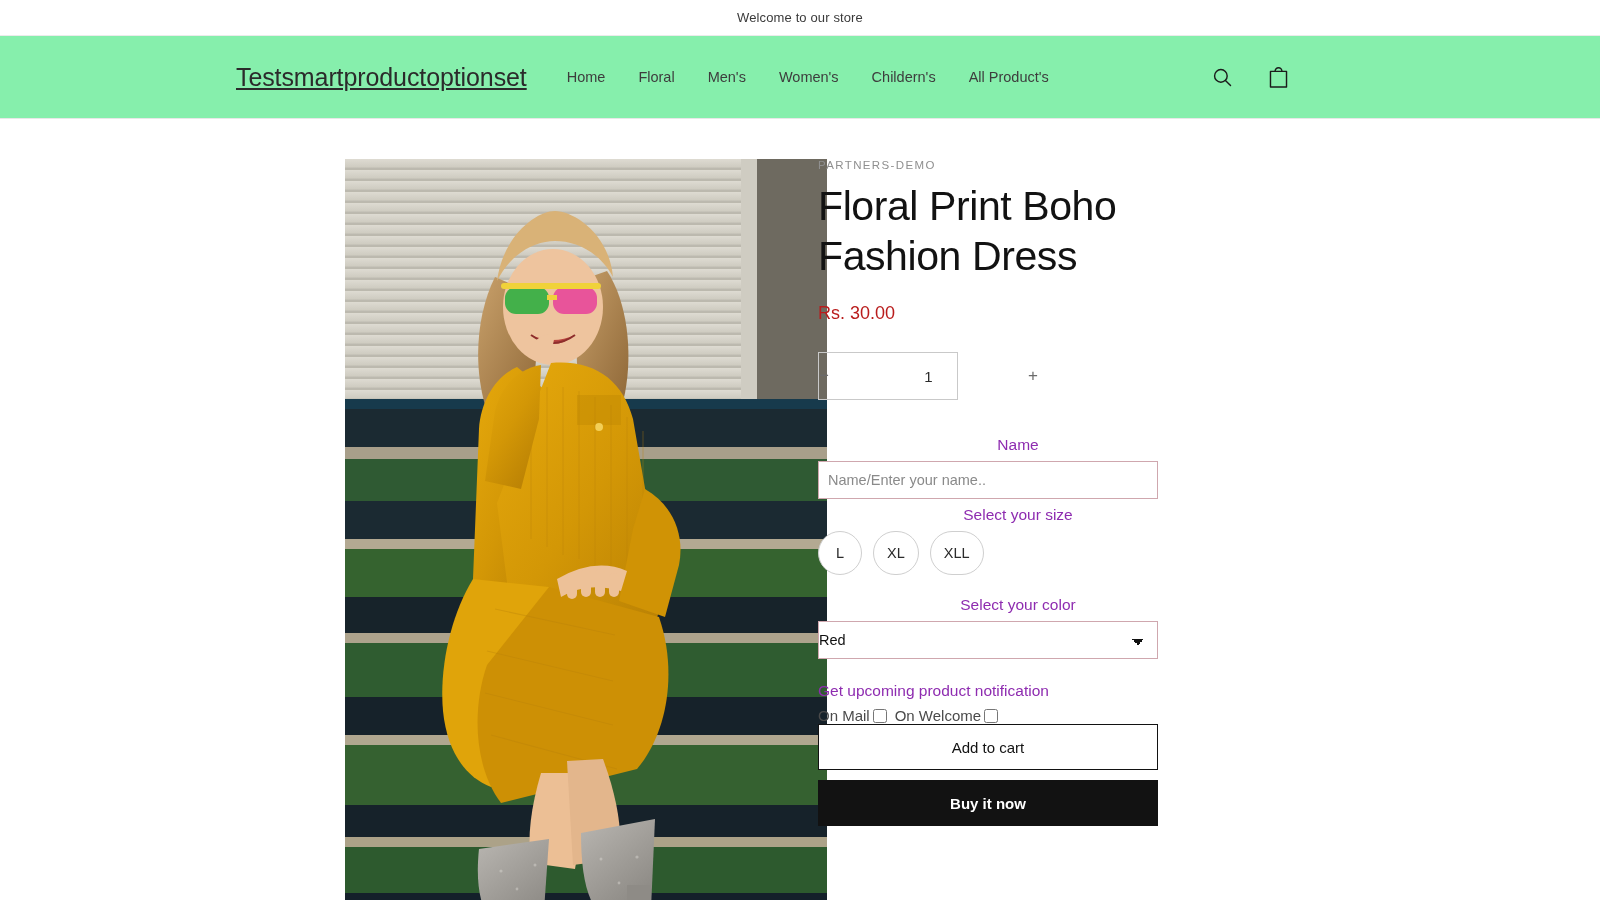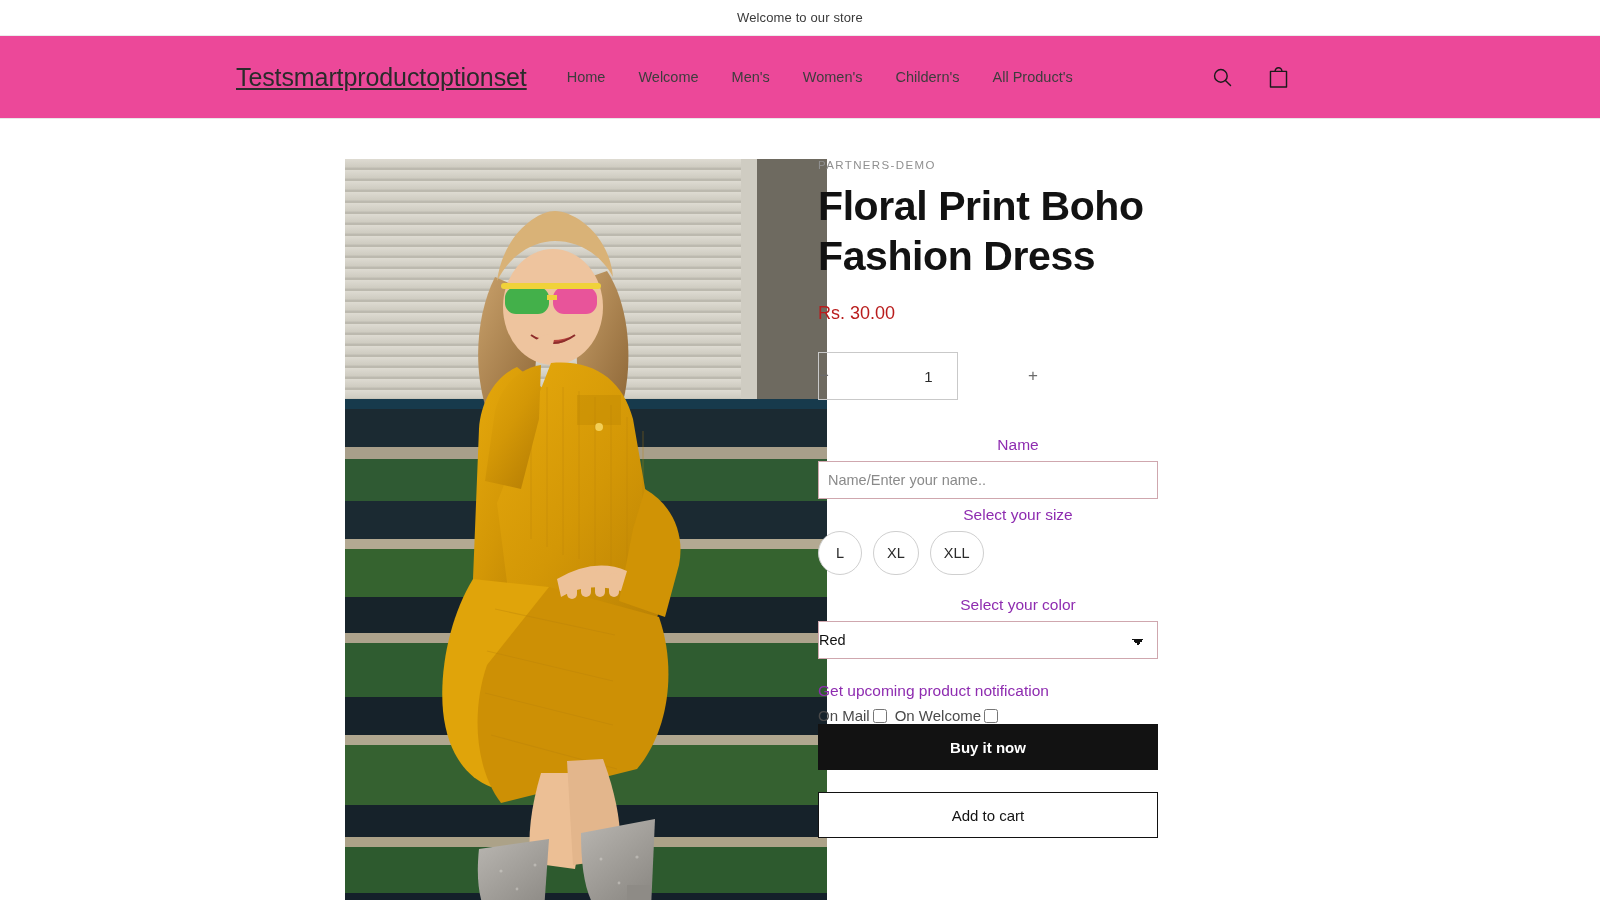--- a/index.html
+++ b/index.html
@@ -23,21 +23,21 @@
     color: #3a3a3a;
     letter-spacing: .01em;
     text-align: right;
   }
 
   
   .header {
     height: 83px;
     display: flex; align-items: center;
     padding: 0 60px 0 60px;
-    background: #ec4899;
+    background: #86efac;
     border-bottom: 1px solid #e8e8e8;
     position: relative;
   }
   .store-name {
     font-size: 25px;
     font-weight: 400;
     color: #2b2b2b;
     letter-spacing: -0.004em;
     white-space: nowrap;
     margin-left: 176px;
@@ -93,21 +93,21 @@
   .vendor {
     font-size: 11.5px;
     letter-spacing: .12em;
     color: #8f8f8f;
     text-transform: uppercase;
     margin-bottom: 10px;
   }
   .product-title {
     font-size: 41px;
     line-height: 1.22;
-    font-weight: 700;
+    font-weight: 400;
     color: #121212;
     letter-spacing: -0.01em;
     margin-bottom: 22px;
   }
   .price {
     font-size: 18px;
     color: #b91c1c;
     margin-bottom: 28px;
   }
 
@@ -235,21 +235,21 @@
 
 <div class="announcement">
   <span class="announcement-text">Welcome to our store</span>
 </div>
 
 <header class="header">
   <a class="store-name" href="#">Testsmartproductoptionset</a>
 
   <nav class="nav">
     <a class="nav-link" href="#">Home</a>
-    <a class="nav-link" href="#">Welcome</a>
+    <a class="nav-link" href="#">Floral</a>
     <a class="nav-link" href="#">Men's</a>
     <a class="nav-link" href="#">Women's</a>
     <a class="nav-link" href="#">Childern's</a>
     <a class="nav-link" href="#">All Product's</a>
   </nav>
 
   <div class="header-actions">
     <button class="icon-btn">
       <span>
         <svg width="21" height="21" viewBox="0 0 22 22" fill="none">
@@ -425,18 +425,18 @@
     <div class="notif-heading">Get upcoming product notification</div>
     <div class="notif-row">
       <label>On Mail</label>
       <input type="checkbox" style="">
       <span class="notif-gap"></span>
       <label>On Welcome</label>
       <input type="checkbox" style="">
     </div>
 
     
+    <button class="btn btn-add">Add to cart</button>
     <button class="btn btn-buy">Buy it now</button>
-    <button class="btn btn-add">Add to cart</button>
 
     
   </div>
 </main>
 
 </body></html>

